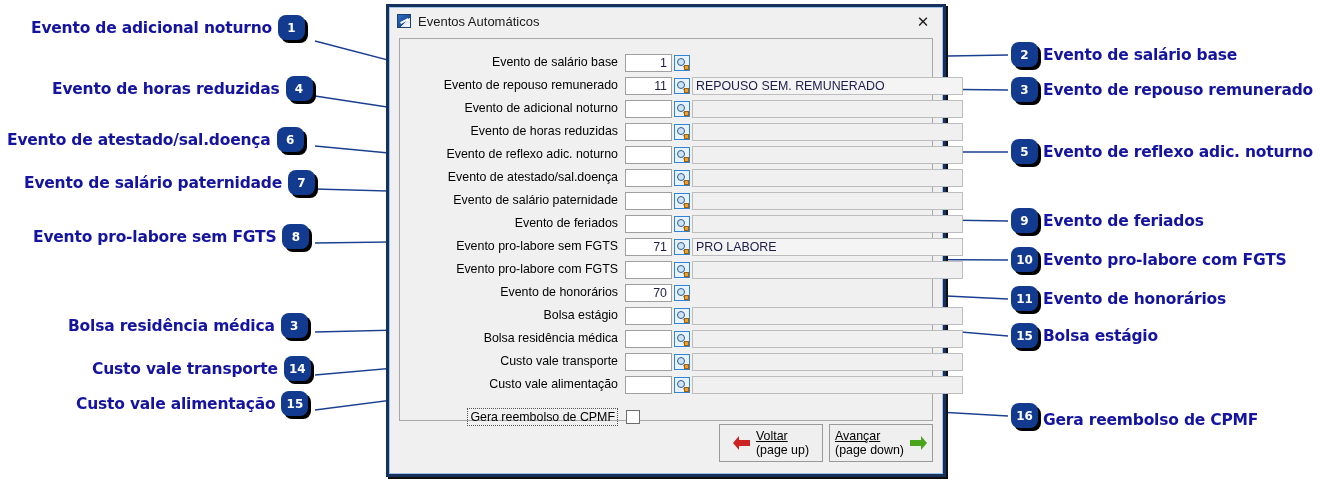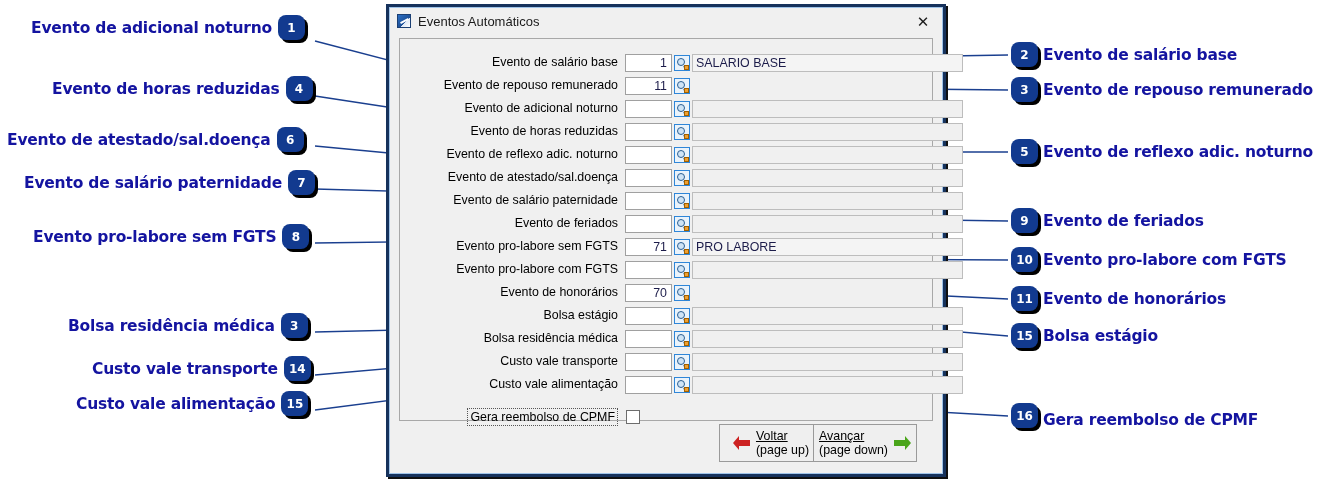--- a/index.html
+++ b/index.html
@@ -115,21 +115,21 @@
   #btnbar{position:absolute;left:9px;bottom:9px;right:9px;height:46px;}
   .navbtn{
     position:absolute;top:6px;width:104px;height:38px;
     background:#efefef;border:1px solid #9a9a9a;box-sizing:border-box;
     display:flex;align-items:center;justify-content:center;gap:6px;
     font-size:12.4px;color:#000;cursor:default;
   }
   .navbtn .lbl{line-height:14px;text-align:left;}
   .navbtn .lbl .u{text-decoration:underline;}
   #btn-voltar{right:110px;}
-  #btn-avancar{right:16px;margin-left:7px;}
+  #btn-avancar{right:0;margin-left:7px;}
   .arrow{width:17px;height:14px;position:relative;flex:0 0 auto;}
   .arrow.red:before{
     content:"";position:absolute;left:5px;top:4px;width:12px;height:6px;background:#cc2222;
   }
   .arrow.red:after{
     content:"";position:absolute;left:0;top:0;width:0;height:0;
     border-top:7px solid transparent;border-bottom:7px solid transparent;border-right:6px solid #cc2222;
   }
   .arrow.green:before{
     content:"";position:absolute;left:0px;top:4px;width:12px;height:6px;background:#4aa51a;
@@ -243,30 +243,30 @@
     <div id="panel">
       <div id="rows-host">
           <div class="row" style="top: 14px;">
             <div class="rlabel">Evento de salário base</div>
             <div class="rcode">1</div>
             <div class="rsearch">
               <span class="lens"></span>
               <span class="handle"></span>
               <span class="pencil"></span>
             </div>
-            <div class="rdesc filled">SALARIO BASE</div>
           </div>
           <div class="row" style="top: 37px;">
             <div class="rlabel">Evento de repouso remunerado</div>
             <div class="rcode">11</div>
             <div class="rsearch">
               <span class="lens"></span>
               <span class="handle"></span>
               <span class="pencil"></span>
             </div>
+            <div class="rdesc filled">REPOUSO SEM. REMUNERADO</div>
           </div>
           <div class="row" style="top: 60px;">
             <div class="rlabel">Evento de adicional noturno</div>
             <div class="rcode"></div>
             <div class="rsearch">
               <span class="lens"></span>
               <span class="handle"></span>
               <span class="pencil"></span>
             </div>
             <div class="rdesc"></div>

